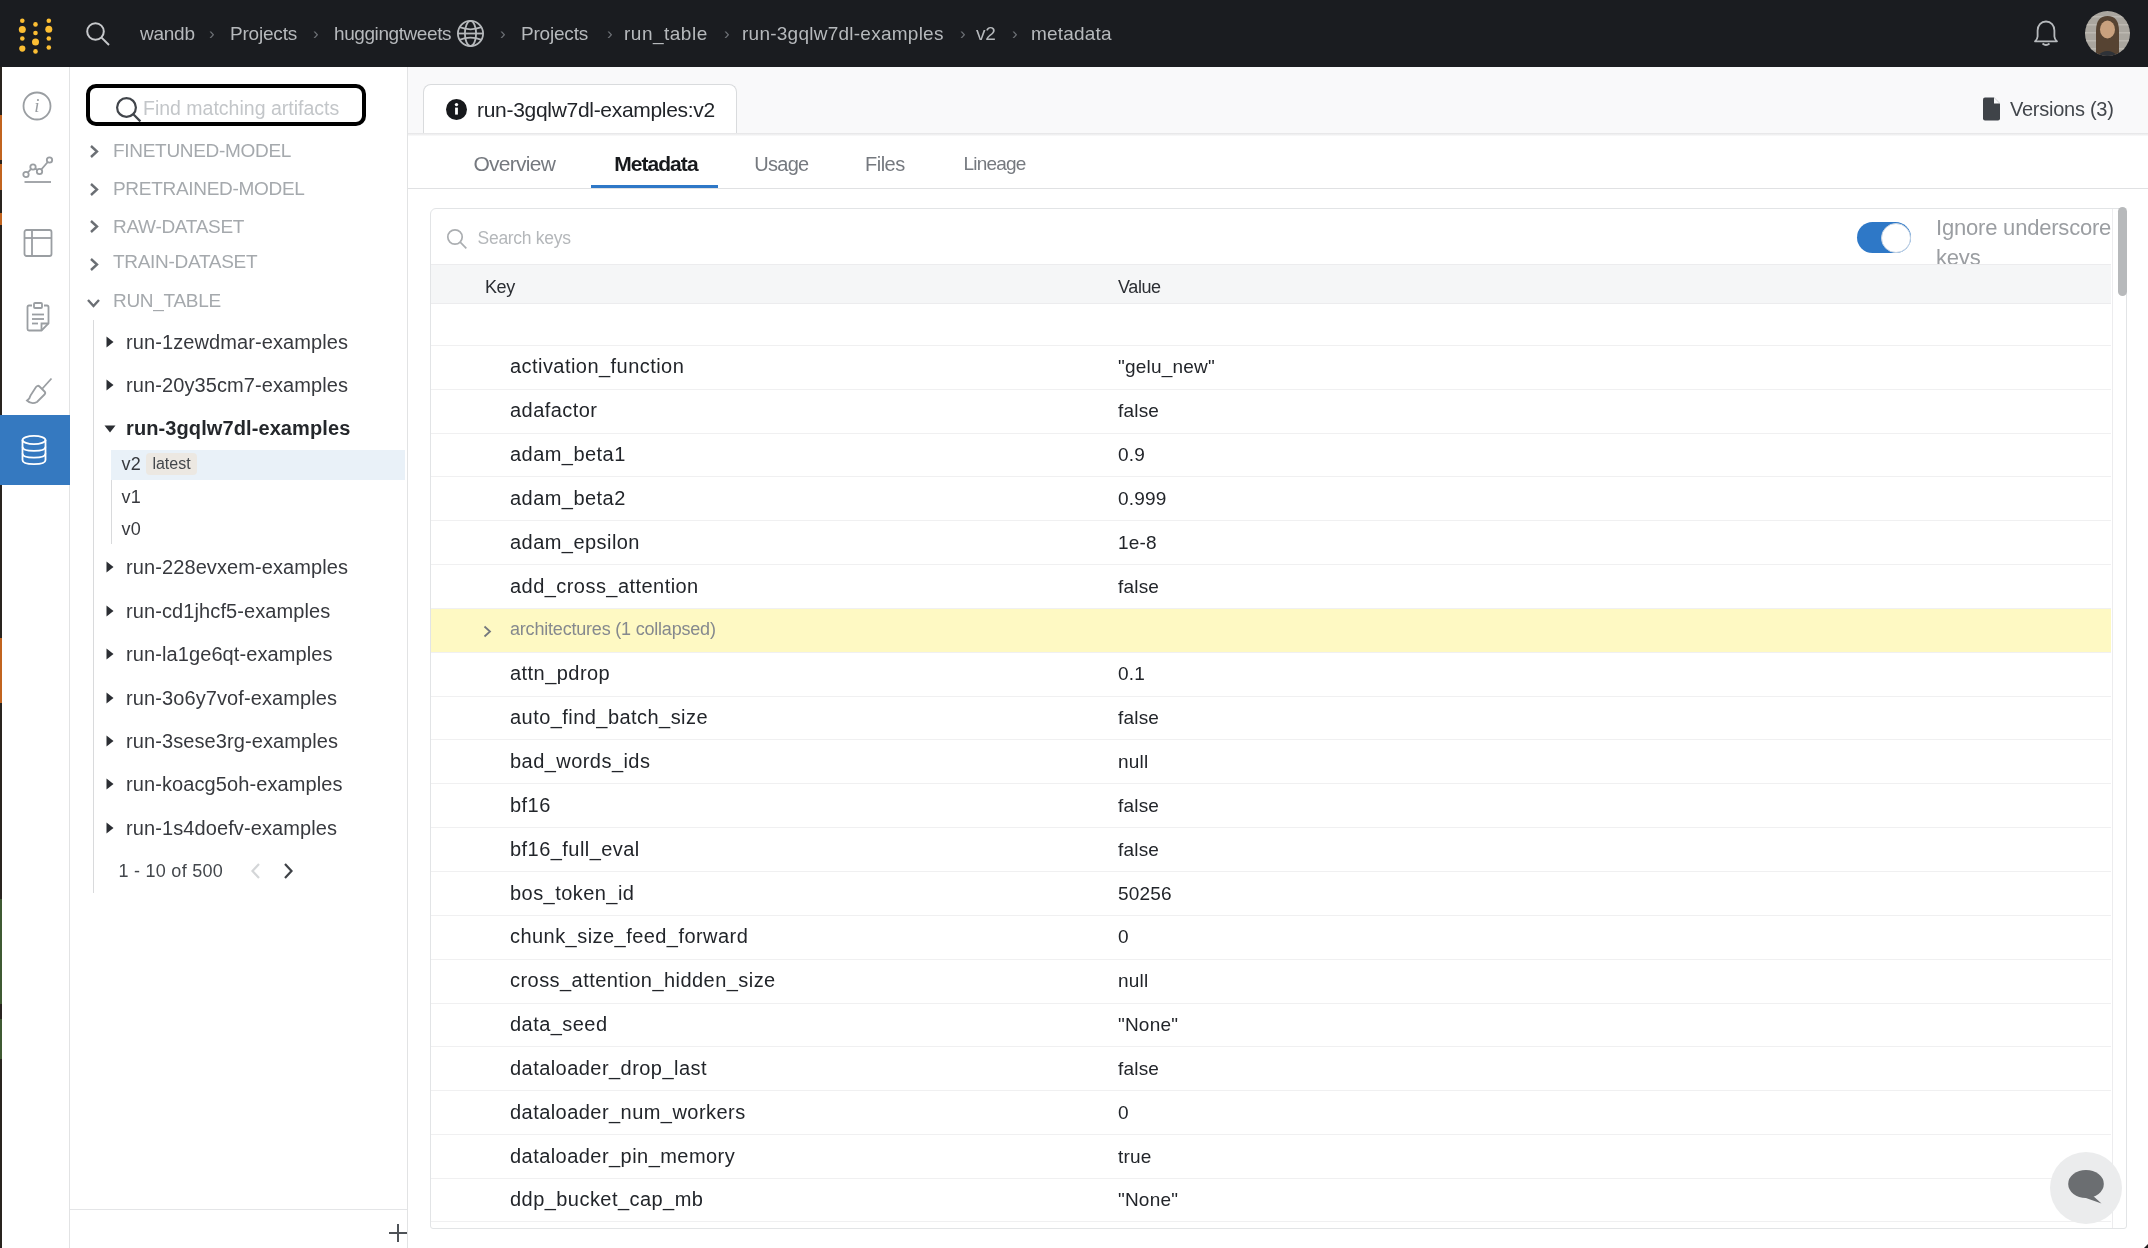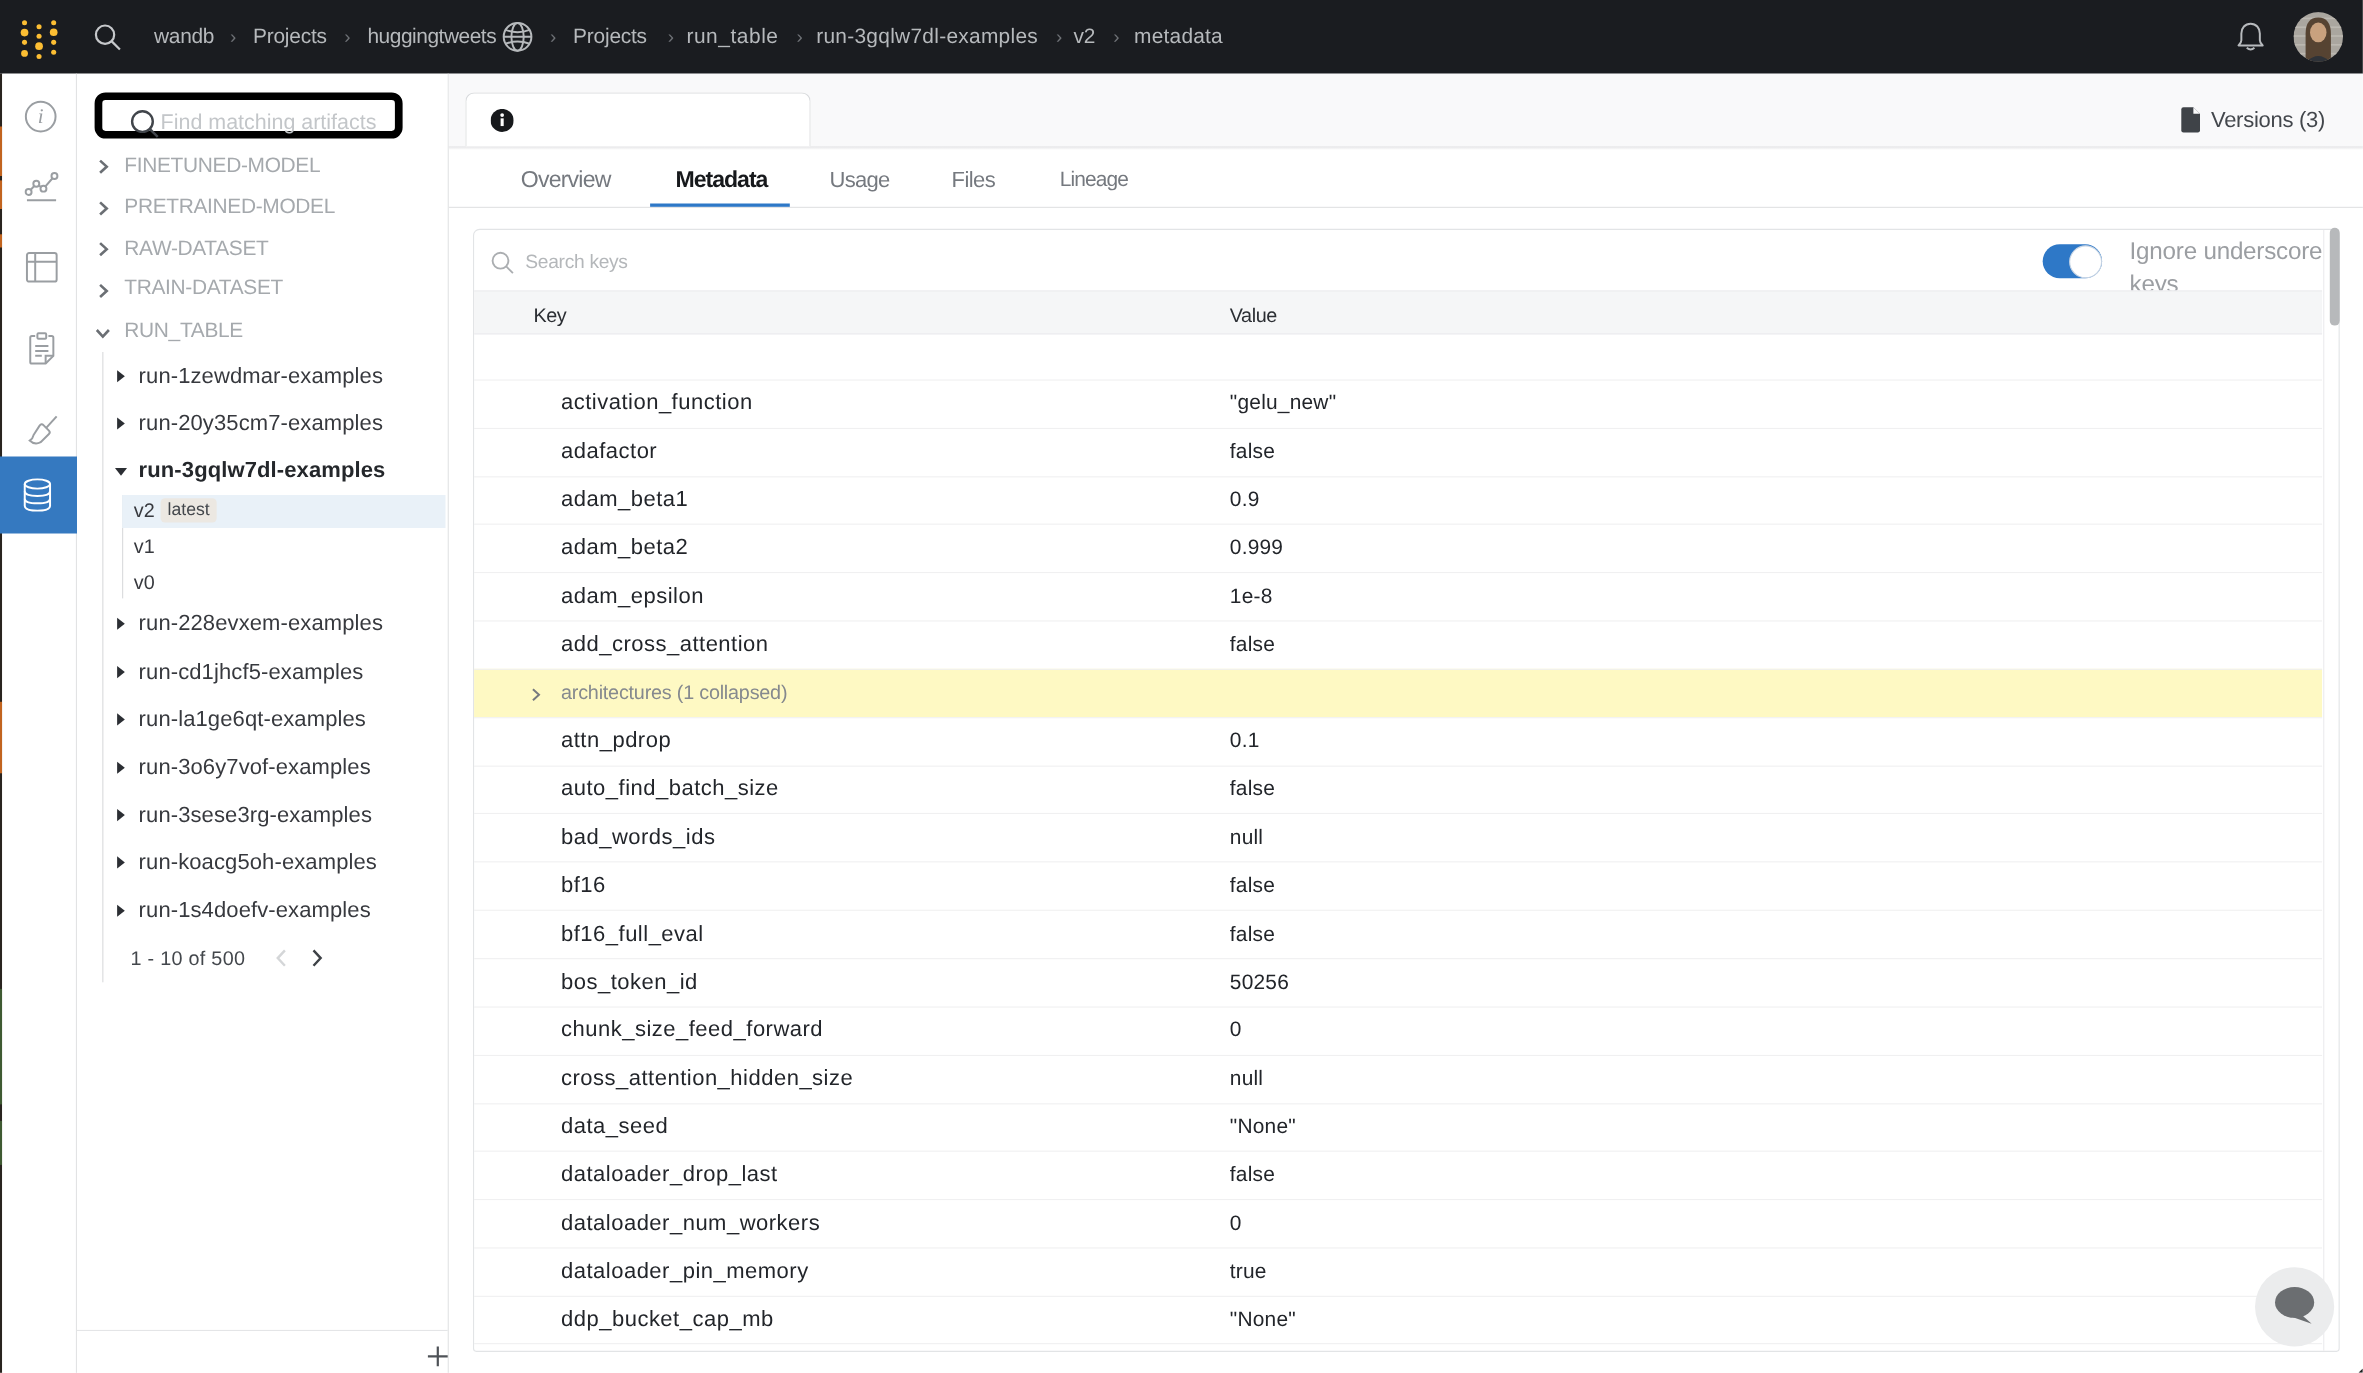--- a/index.html
+++ b/index.html
@@ -20,21 +20,21 @@
 
 #rail { position:absolute; left:2px; top:67px; width:68px; height:1181px; background:#fff;
   border-right:1px solid #e2e3e4; }
 .railIcon { position:absolute; left:20px; }
 #railSel { position:absolute; left:-2px; top:348px; width:70px; height:70px; background:#3579c0; }
 
 
 #tree { position:absolute; left:70px; top:67px; width:338px; height:1181px; background:#fff;
   border-right:1px solid #e2e3e4; }
 #searchBox { position:absolute; left:16px; top:17.4px; width:280px; height:42px;
-  border:7px solid #000000; border-radius:10px; }
+  border:4px solid #000000; border-radius:10px; }
 #searchBox span { position:absolute; left:53px; top:0; height:40px; line-height:40px;
   font-size:19.5px; color:#c3c6c9; }
 .titem { position:absolute; left:43px; font-size:19px; color:#a5a9ad; letter-spacing:-0.3px;
   white-space:nowrap; line-height:22px; }
 .ritem { position:absolute; left:56px; font-size:20px; color:#37393e; letter-spacing:0.1px;
   white-space:nowrap; line-height:23px; }
 .caret { position:absolute; }
 .guide { position:absolute; width:1px; background:#d9dadc; }
 
 
@@ -314,20 +314,21 @@
 </div>
 
 <div id="band"></div>
 <div id="bandShadow"></div>
 <div id="tab">
   <svg class="abs" style="left:22px;top:14px" width="21" height="21" viewBox="0 0 21 21">
     <circle cx="10.5" cy="10.5" r="10.5" fill="#17191c"></circle>
     <rect x="9.1" y="8.6" width="2.8" height="7" fill="#fff"></rect>
     <circle cx="10.5" cy="5.6" r="1.7" fill="#fff"></circle>
   </svg>
+  <span>run-3gqlw7dl-examples:v2</span>
 </div>
 <div class="tabL" style="left:473.4px;font-size:21px;letter-spacing:-0.73px">Overview</div>
 <div class="tabL" style="left:614.2px;font-size:21px;color:#17191c;font-weight:bold;letter-spacing:-0.95px">Metadata</div>
 <div class="tabL" style="left:754.2px;font-size:20px;letter-spacing:-0.7px">Usage</div>
 <div class="tabL" style="left:865.1px;font-size:20px;letter-spacing:-0.54px">Files</div>
 <div class="tabL" style="left:963.5px;font-size:19px;letter-spacing:-0.8px">Lineage</div>
 <div id="tabStrip"></div>
 <div id="tabUnder"></div>
 <svg class="abs" style="left:1982px;top:97px" width="19" height="24" viewBox="0 0 19 24">
   <path d="M1 2.5 Q1 0.5 3 0.5 L12 0.5 L18 6.5 L18 21.5 Q18 23.5 16 23.5 L3 23.5 Q1 23.5 1 21.5 Z" fill="#3f4348"></path>

